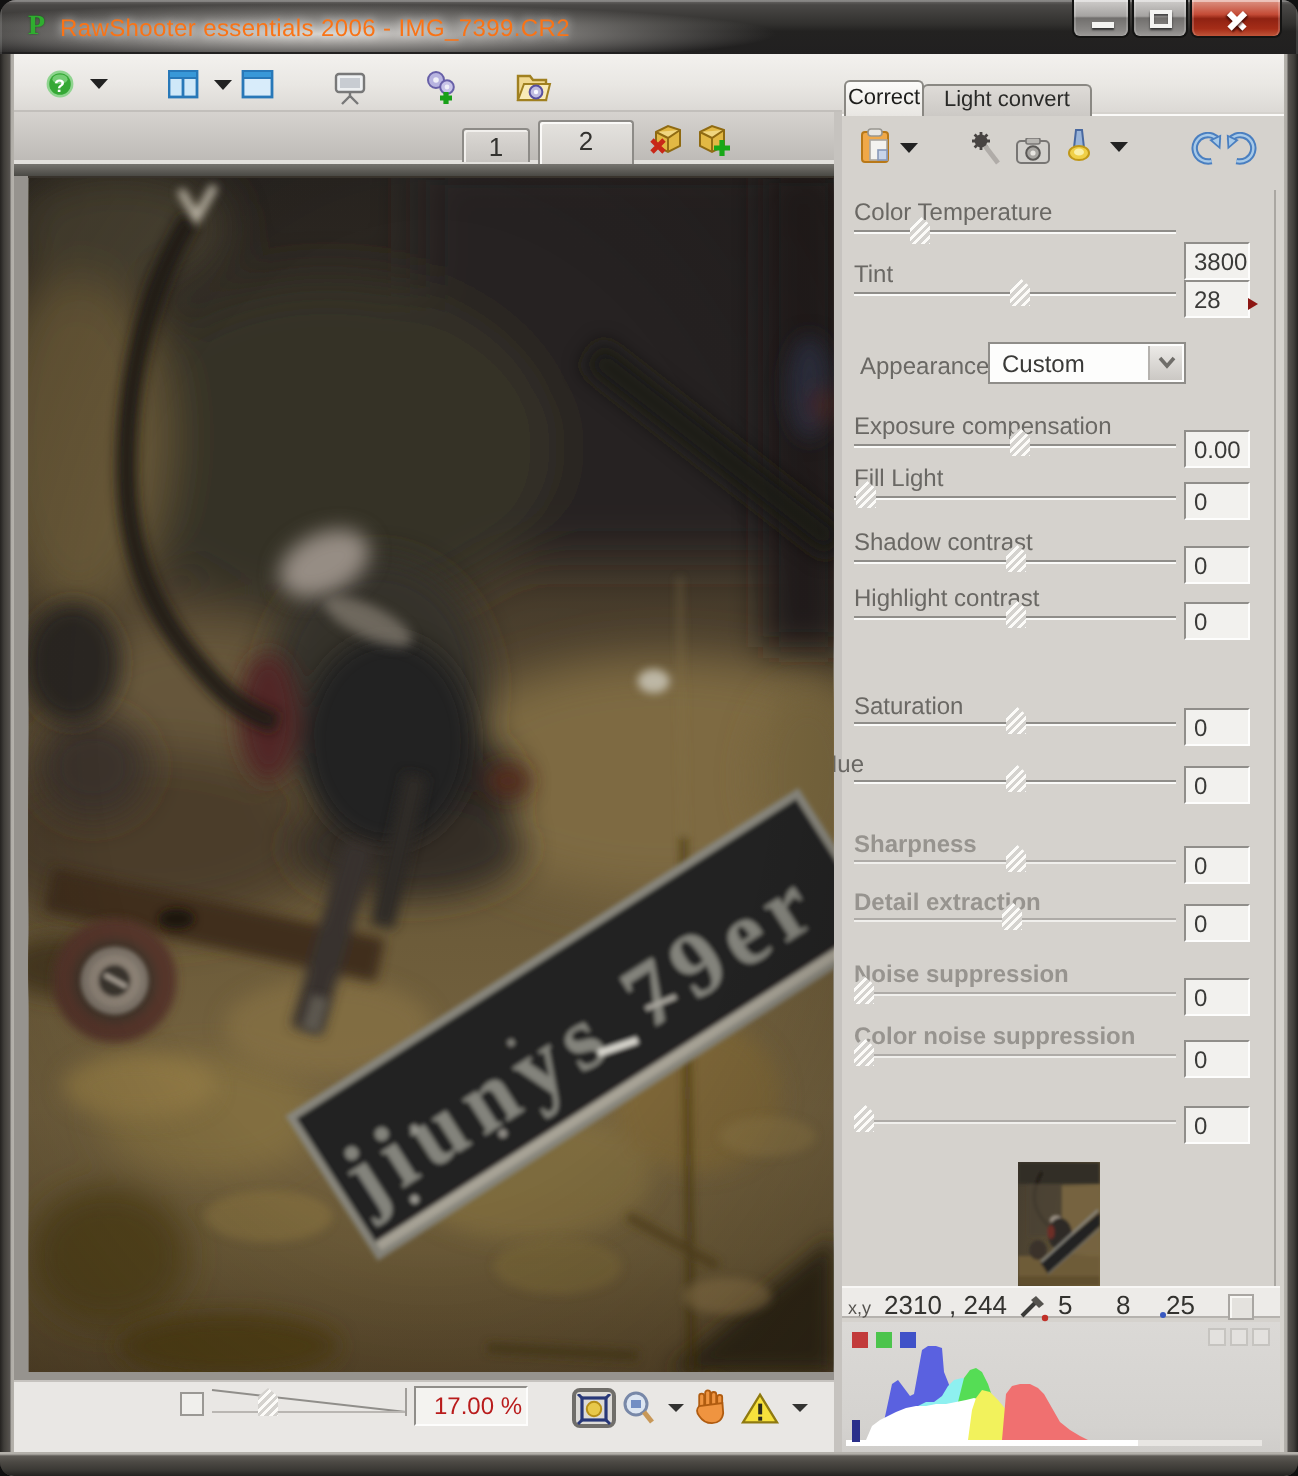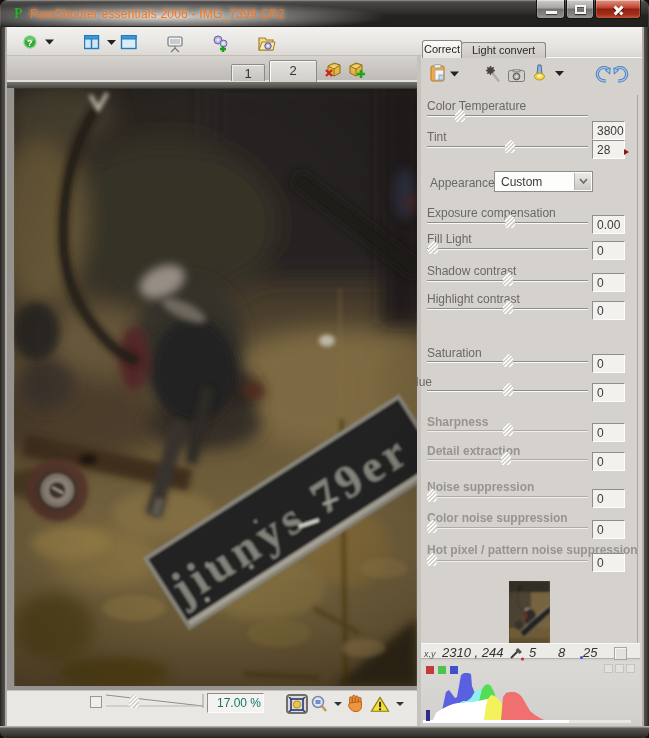--- a/index.html
+++ b/index.html
@@ -183,21 +183,20 @@
   <div class="slabel dis" style="left:427px;top:480px;">Noise suppression</div>
   <div class="track dis" style="top:496px;"></div>
   <div class="thumbp" style="left:427px;top:488px;"></div>
   <div class="vbox" style="top:489px;">0</div>
 
   <div class="slabel dis" style="left:427px;top:511px;">Color noise suppression</div>
   <div class="track dis" style="top:527px;"></div>
   <div class="thumbp" style="left:427px;top:519px;"></div>
   <div class="vbox" style="top:520px;">0</div>
 
-  <div class="slabel dis" style="left:427px;top:543px;">Hot pixel / pattern noise suppression</div>
   <div class="track dis" style="top:560px;"></div>
   <div class="thumbp" style="left:427px;top:552px;"></div>
   <div class="vbox" style="top:553px;">0</div>
 
   <svg class="abs" style="left:14px;top:88px;border-top:1px solid #38332c;" width="403" height="598" viewBox="0 0 403 598">
     <defs>
       <linearGradient id="bg" x1="0" y1="0" x2="0" y2="1">
         <stop offset="0" stop-color="#282420"></stop>
           <stop offset="0.12" stop-color="#2f2922"></stop>
         <stop offset="0.25" stop-color="#382f25"></stop>
@@ -316,21 +315,21 @@
     <rect width="403" height="598" fill="url(#vig)"></rect>
   </svg>
 
   <div class="abs" style="left:90px;top:696px;width:12px;height:12px;background:#f0efec;border:1px solid #9a9894;"></div>
   <svg class="abs" style="left:104px;top:692px;" width="104" height="20" viewBox="0 0 104 20">
     <line x1="2" y1="3" x2="99" y2="14" stroke="#908e8a" stroke-width="1"></line>
     <line x1="2" y1="14" x2="99" y2="14" stroke="#b9b6b2" stroke-width="1"></line>
     <line x1="99" y1="2" x2="99" y2="16" stroke="#a19e9a" stroke-width="1"></line>
   </svg>
   <div class="thumbp" style="left:129px;top:694px;"></div>
-  <div class="abs" style="left:207px;top:693px;width:57px;height:19px;background:#f4f3f0;border-top:1px solid #908e8a;border-left:1px solid #908e8a;border-bottom:1px solid #fdfdfc;border-right:1px solid #fdfdfc;font-size:12px;color:#0f766e;padding:2px 0 16px 9px;">17.00 %</div>
+  <div class="abs" style="left:207px;top:693px;width:57px;height:19px;background:#f4f3f0;border-top:1px solid #908e8a;border-left:1px solid #908e8a;border-bottom:1px solid #fdfdfc;border-right:1px solid #fdfdfc;font-size:12px;color:#b91c1c;padding:2px 0 16px 9px;">17.00 %</div>
   <div class="abs" style="left:286px;top:694px;width:22px;height:20px;border:2px solid #706e6a;border-radius:4px;background:#dddbd7;">
     <svg width="18" height="16" viewBox="0 0 18 16" style="margin:1px 0 0 0;">
       <rect x="3" y="2" width="12" height="11" fill="none" stroke="#283878" stroke-width="1.6"></rect>
       <circle cx="9" cy="7.5" r="3.6" fill="#e8c84a" stroke="#b89018" stroke-width="1"></circle>
       <path d="M3,2 l-2,-2 M15,2 l2,-2 M3,13 l-2,2 M15,13 l2,2" stroke="#283878" stroke-width="1.5"></path>
     </svg>
   </div>
   <svg class="abs" style="left:310px;top:695px;" width="18" height="18" viewBox="0 0 18 18">
     <circle cx="8" cy="7" r="5.5" fill="#dde6f2" stroke="#7888a8" stroke-width="1.5"></circle>
     <rect x="5.5" y="5" width="5" height="4" fill="#5878b8" opacity="0.8"></rect>
@@ -346,21 +345,21 @@
       <path d="M2.6,9 C1.2,10.5 1.4,12.5 2.6,14 C4,16.2 6,17.6 9,17.6 C12,17.6 14.2,15.8 14.6,12.6 L14.2,7.5 L2.6,9 Z"></path>
     </g>
   </svg>
   <svg class="abs" style="left:370px;top:696px;" width="20" height="17" viewBox="0 0 22 19">
     <path d="M11,1.5 L20.5,17 L1.5,17 Z" fill="#f6e13c" stroke="#8f7a10" stroke-width="1.3"></path>
     <rect x="10" y="6.5" width="2.2" height="6" fill="#2a2a20"></rect>
     <rect x="10" y="13.8" width="2.2" height="2.2" fill="#2a2a20"></rect>
   </svg>
   <div class="abs" style="left:396px;top:702px;width:0;height:0;border-top:4px solid #333331;border-left:4px solid transparent;border-right:4px solid transparent;"></div>
 
-  <div class="abs" style="left:421px;top:643px;width:219px;height:16px;background:#edebe8;border-bottom:1px solid #b5b2ae;border-top:1px solid #f8f7f5;font-style:italic;">
+  <div class="abs" style="left:421px;top:643px;width:219px;height:16px;background:#edebe8;border-bottom:1px solid #b5b2ae;border-top:1px solid #f8f7f5;">
     <div class="abs" style="left:3px;top:5px;font-size:9px;color:#55534f;">x,y</div>
     <div class="abs" style="left:21px;top:1px;font-size:13px;color:#33322f;">2310 , 244</div>
     <svg class="abs" style="left:88px;top:2px;" width="16" height="15" viewBox="0 0 16 15">
       <line x1="2" y1="12" x2="9" y2="5" stroke="#3a3a38" stroke-width="2"></line>
       <path d="M9,2 l4,4 l-2.5,2 l-4,-4 Z" fill="#55534f"></path>
       <circle cx="13.5" cy="13" r="1.6" fill="#c03028"></circle>
     </svg>
     <div class="abs" style="left:108px;top:1px;font-size:13px;color:#33322f;">5</div>
     <div class="abs" style="left:137px;top:1px;font-size:13px;color:#33322f;">8</div>
     <div class="abs" style="left:162px;top:1px;font-size:13px;color:#33322f;">25</div>

